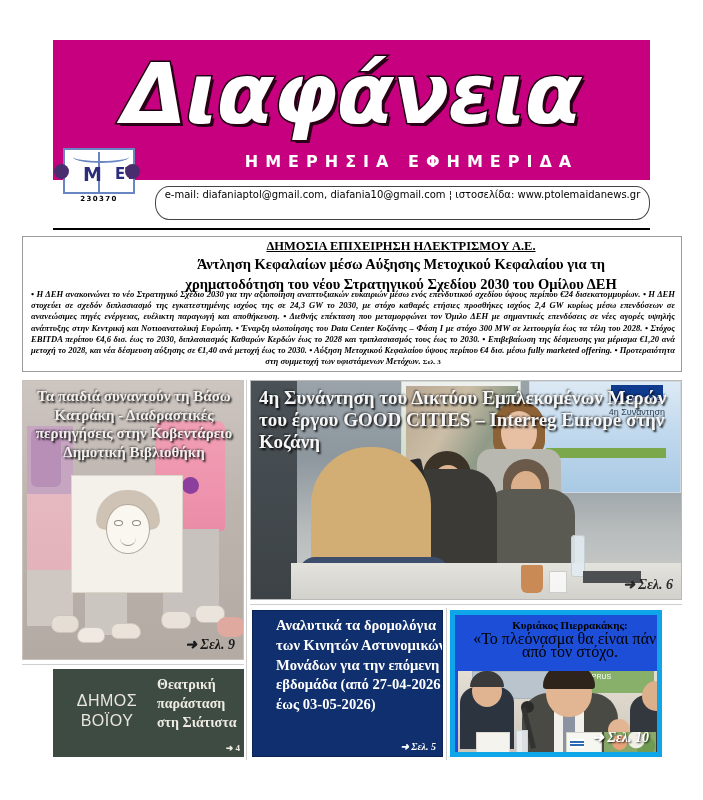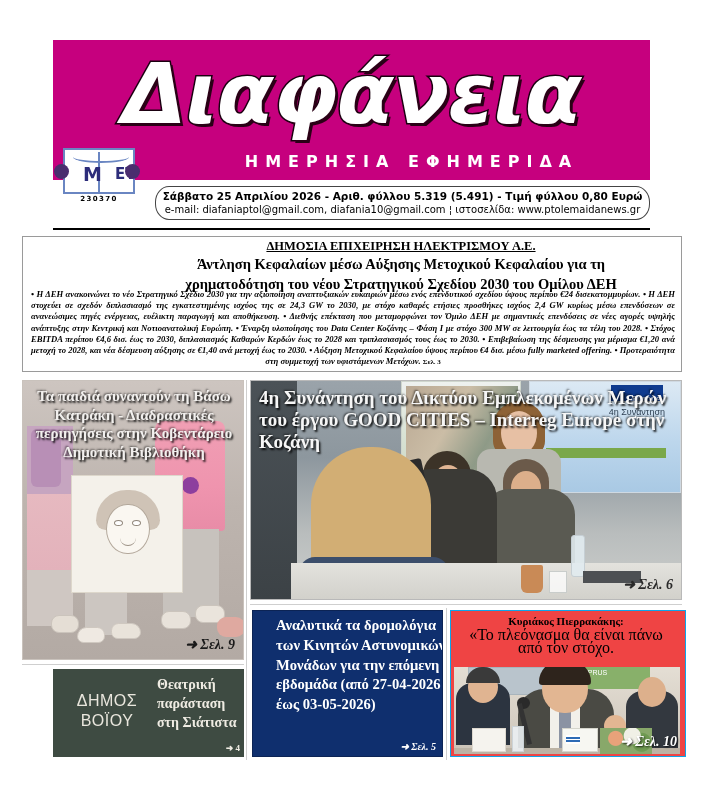--- a/index.html
+++ b/index.html
@@ -388,23 +388,23 @@
     font-family: "Liberation Serif", serif;
     font-weight: bold;
     font-style: italic;
     font-size: 10px;
     color: #ffffff;
   }
 
   .pier-box {
     position: absolute;
     left: 450px; top: 610px;
-    width: 236px; height: 147px;
-    border: 1px solid #0ea5e9;
-    background: #ef4444;
+    width: 212px; height: 147px;
+    border: 5px solid #0ea5e9;
+    background: #1d4ed8;
     overflow: hidden;
   }
   .pier-head {
     position: absolute;
     left: 4px; top: 4px;
     width: 222px;
     text-align: center;
     font-family: "Liberation Serif", serif;
     font-weight: bold;
     font-size: 11px;
@@ -493,21 +493,20 @@
       <div class="met-spine"></div>
       <div class="met-m">Μ</div>
       <div class="met-et">ΕΤ</div>
     </div>
     <div class="met-dot-l"></div>
     <div class="met-dot-r"></div>
     <div class="met-code">230370</div>
   </div>
 
   <div class="datebar">
-    <div class="datebar-line1">Σάββατο 25 Απριλίου 2026 - Αριθ. φύλλου 5.319 (5.491) - Τιμή φύλλου 0,80 Ευρώ</div>
     <div class="datebar-line2">e-mail: diafaniaptol@gmail.com, diafania10@gmail.com ¦ ιστοσελίδα: www.ptolemaidanews.gr</div>
   </div>
   <div class="rule-under-date"></div>
 
   <div class="ppc-box">
     <div class="ppc-head">
       <div class="ppc-kicker">ΔΗΜΟΣΙΑ ΕΠΙΧΕΙΡΗΣΗ ΗΛΕΚΤΡΙΣΜΟΥ Α.Ε.</div>
       <div class="ppc-title">Άντληση Κεφαλαίων μέσω Αύξησης Μετοχικού Κεφαλαίου για τη</div>
       <div class="ppc-title">χρηματοδότηση του νέου Στρατηγικού Σχεδίου 2030 του Ομίλου ΔΕΗ</div>
     </div>

